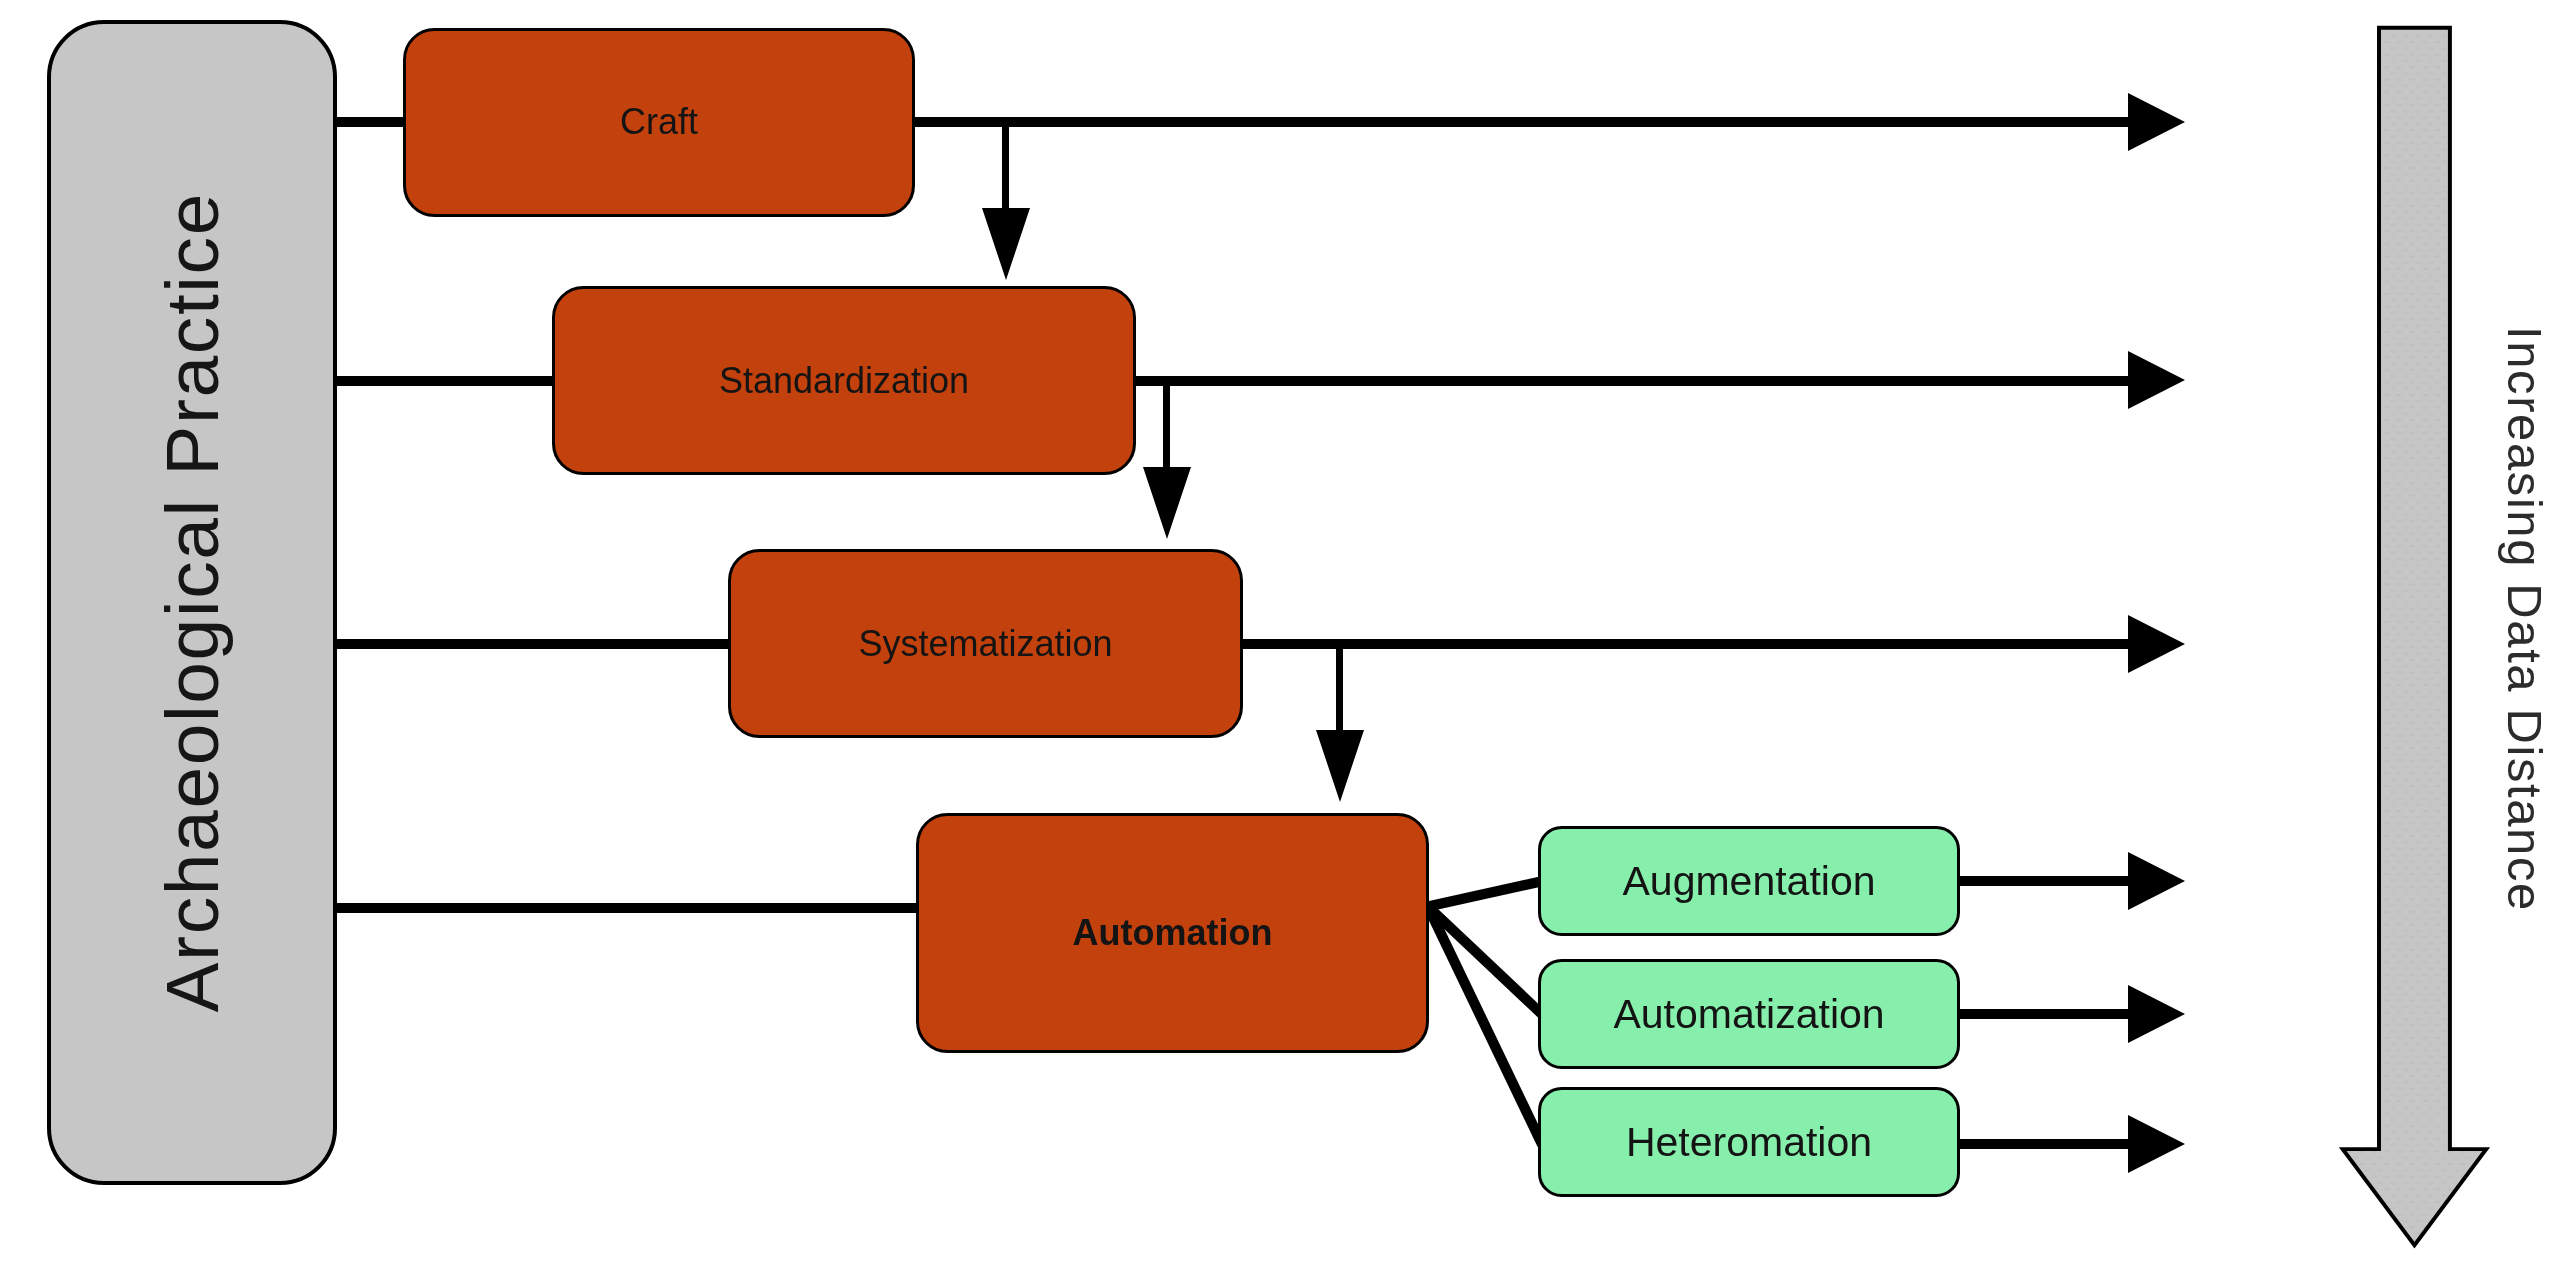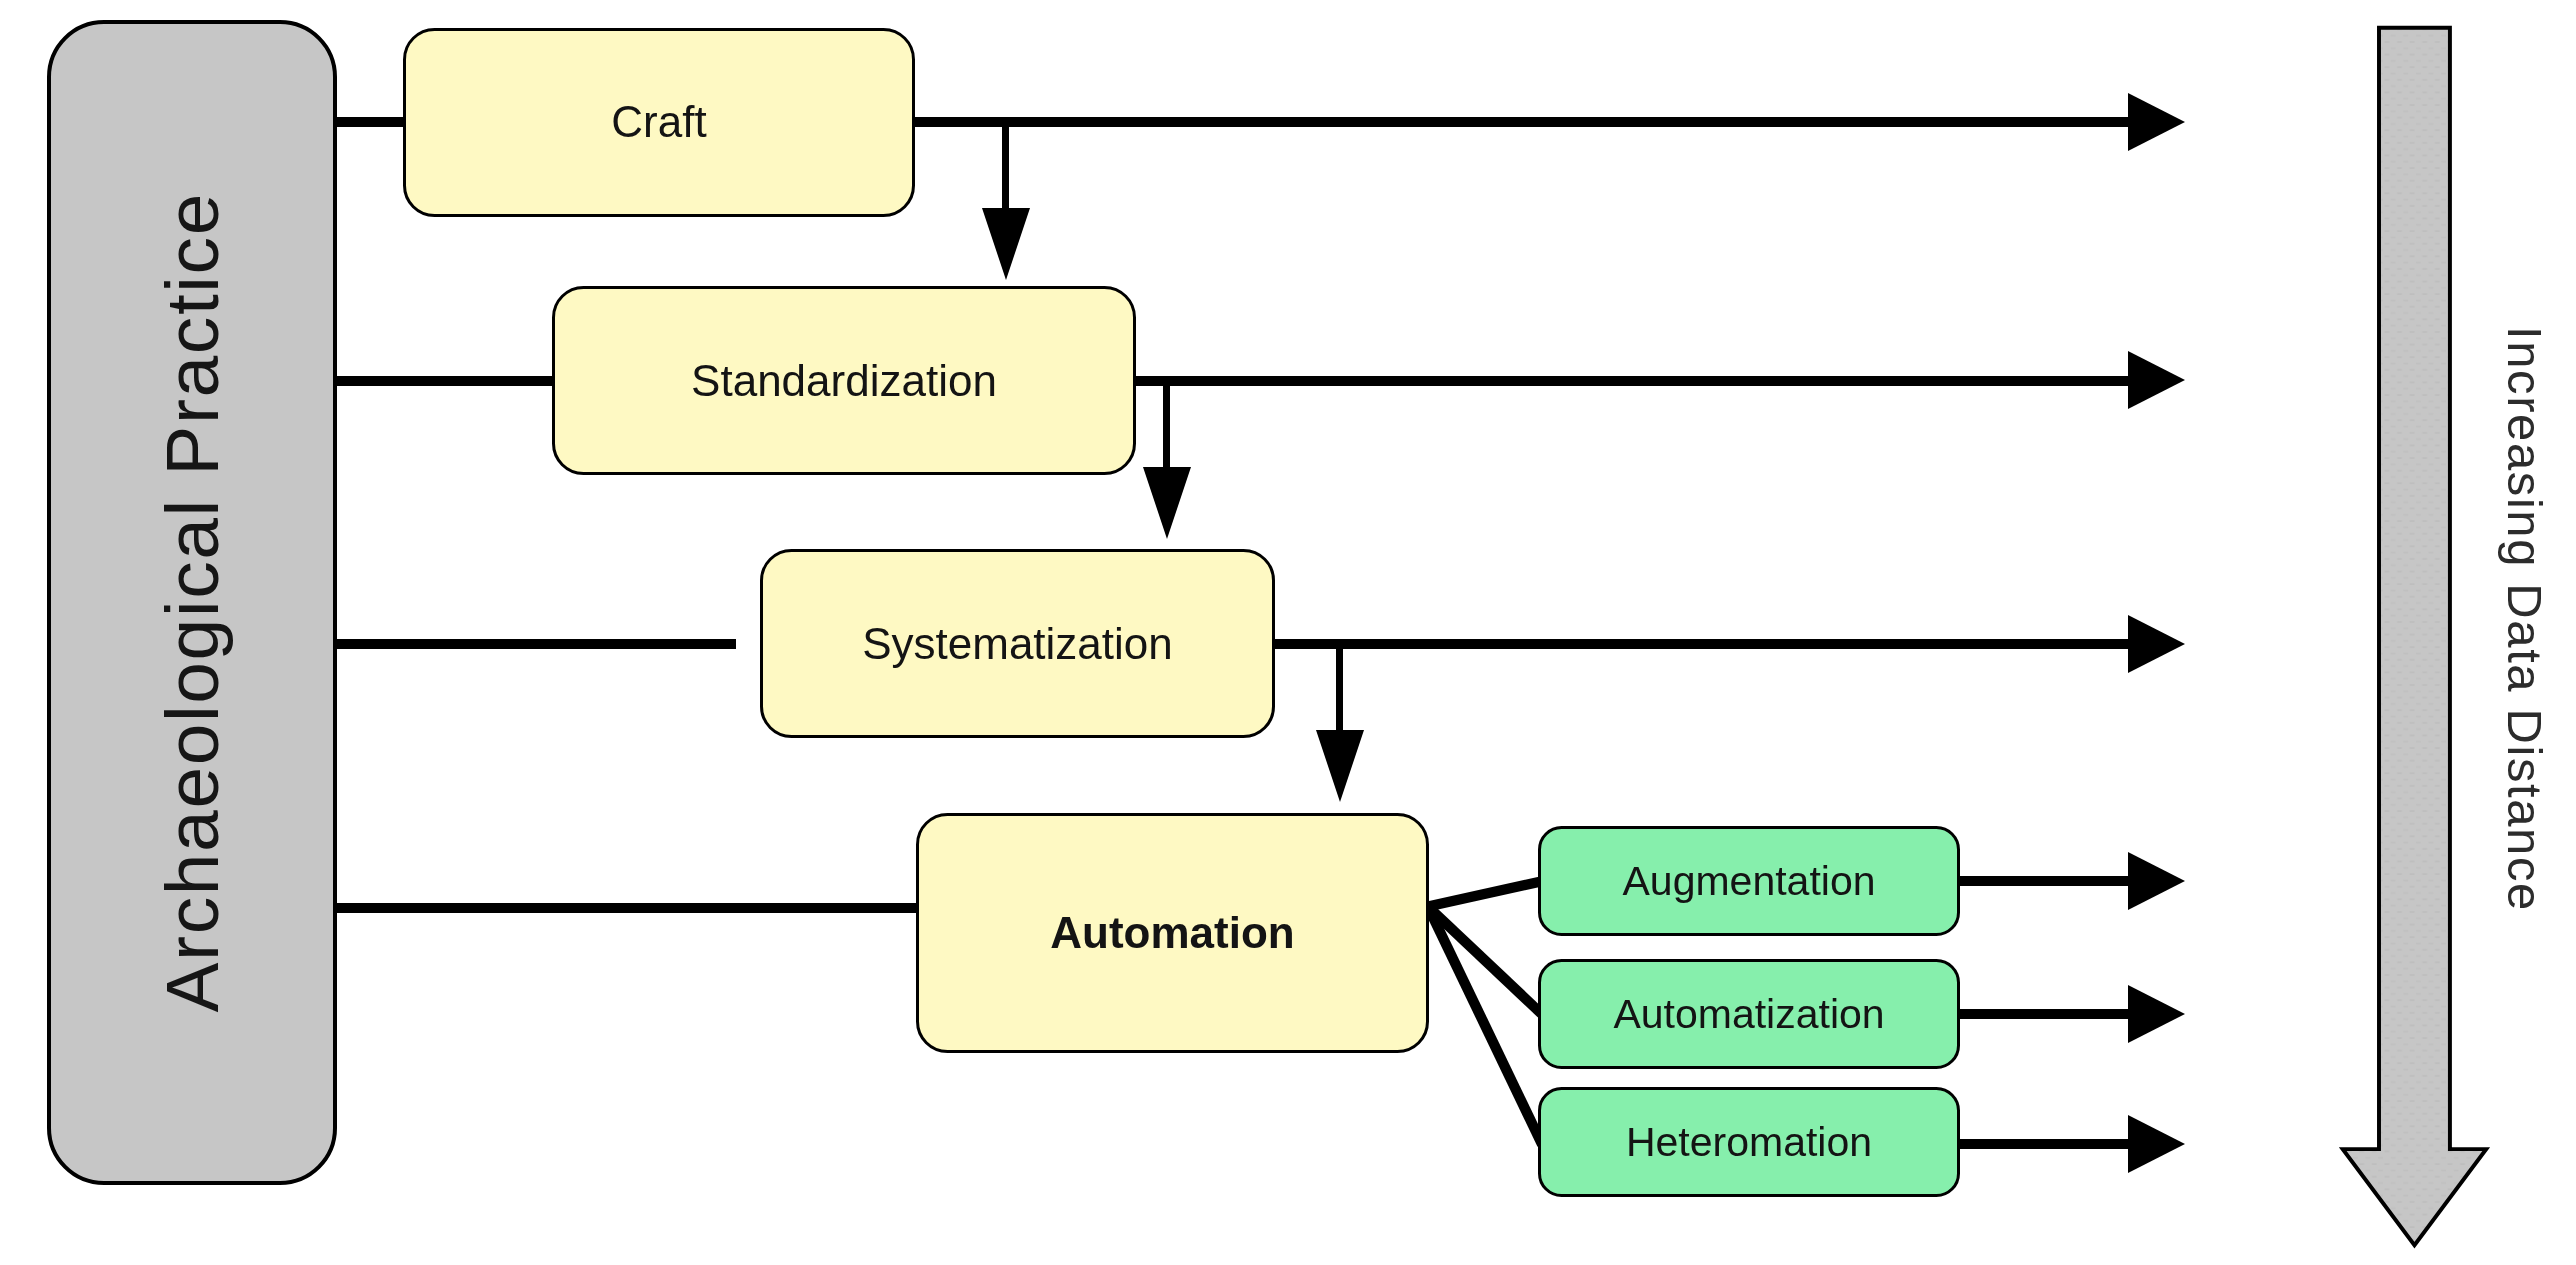--- a/index.html
+++ b/index.html
@@ -35,33 +35,33 @@
     transform: rotate(180deg);
     font-size: 75px;
     letter-spacing: 1.6px;
     color: #161616;
     white-space: nowrap;
   }
 
   
   .box {
     position: absolute;
-    background: #fef9c3;
+    background: #c2410c;
     border: 3.9px solid #000;
     border-radius: 31.5px;
     box-sizing: border-box;
     display: flex;
     align-items: center;
     justify-content: center;
-    font-size: 44px;
+    font-size: 36px;
     white-space: nowrap;
   }
   #box-craft           { left: 403px;  top: 27.6px;   width: 512px; height: 189px; }
   #box-standardization { left: 552px;  top: 286px;  width: 584px; height: 189px; }
-  #box-systematization { left: 728px;  top: 549px;  width: 515px; height: 189px; margin-left: 32px; }
+  #box-systematization { left: 728px;  top: 549px;  width: 515px; height: 189px; }
   #box-automation      { left: 916px; top: 813px; width: 513px; height: 240px; font-weight: bold; }
 
   
   .subbox {
     position: absolute;
     left: 1538px;
     width: 422px; height: 110px;
     background: #86efac;
     border: 3.9px solid #000;
     border-radius: 23.6px;

